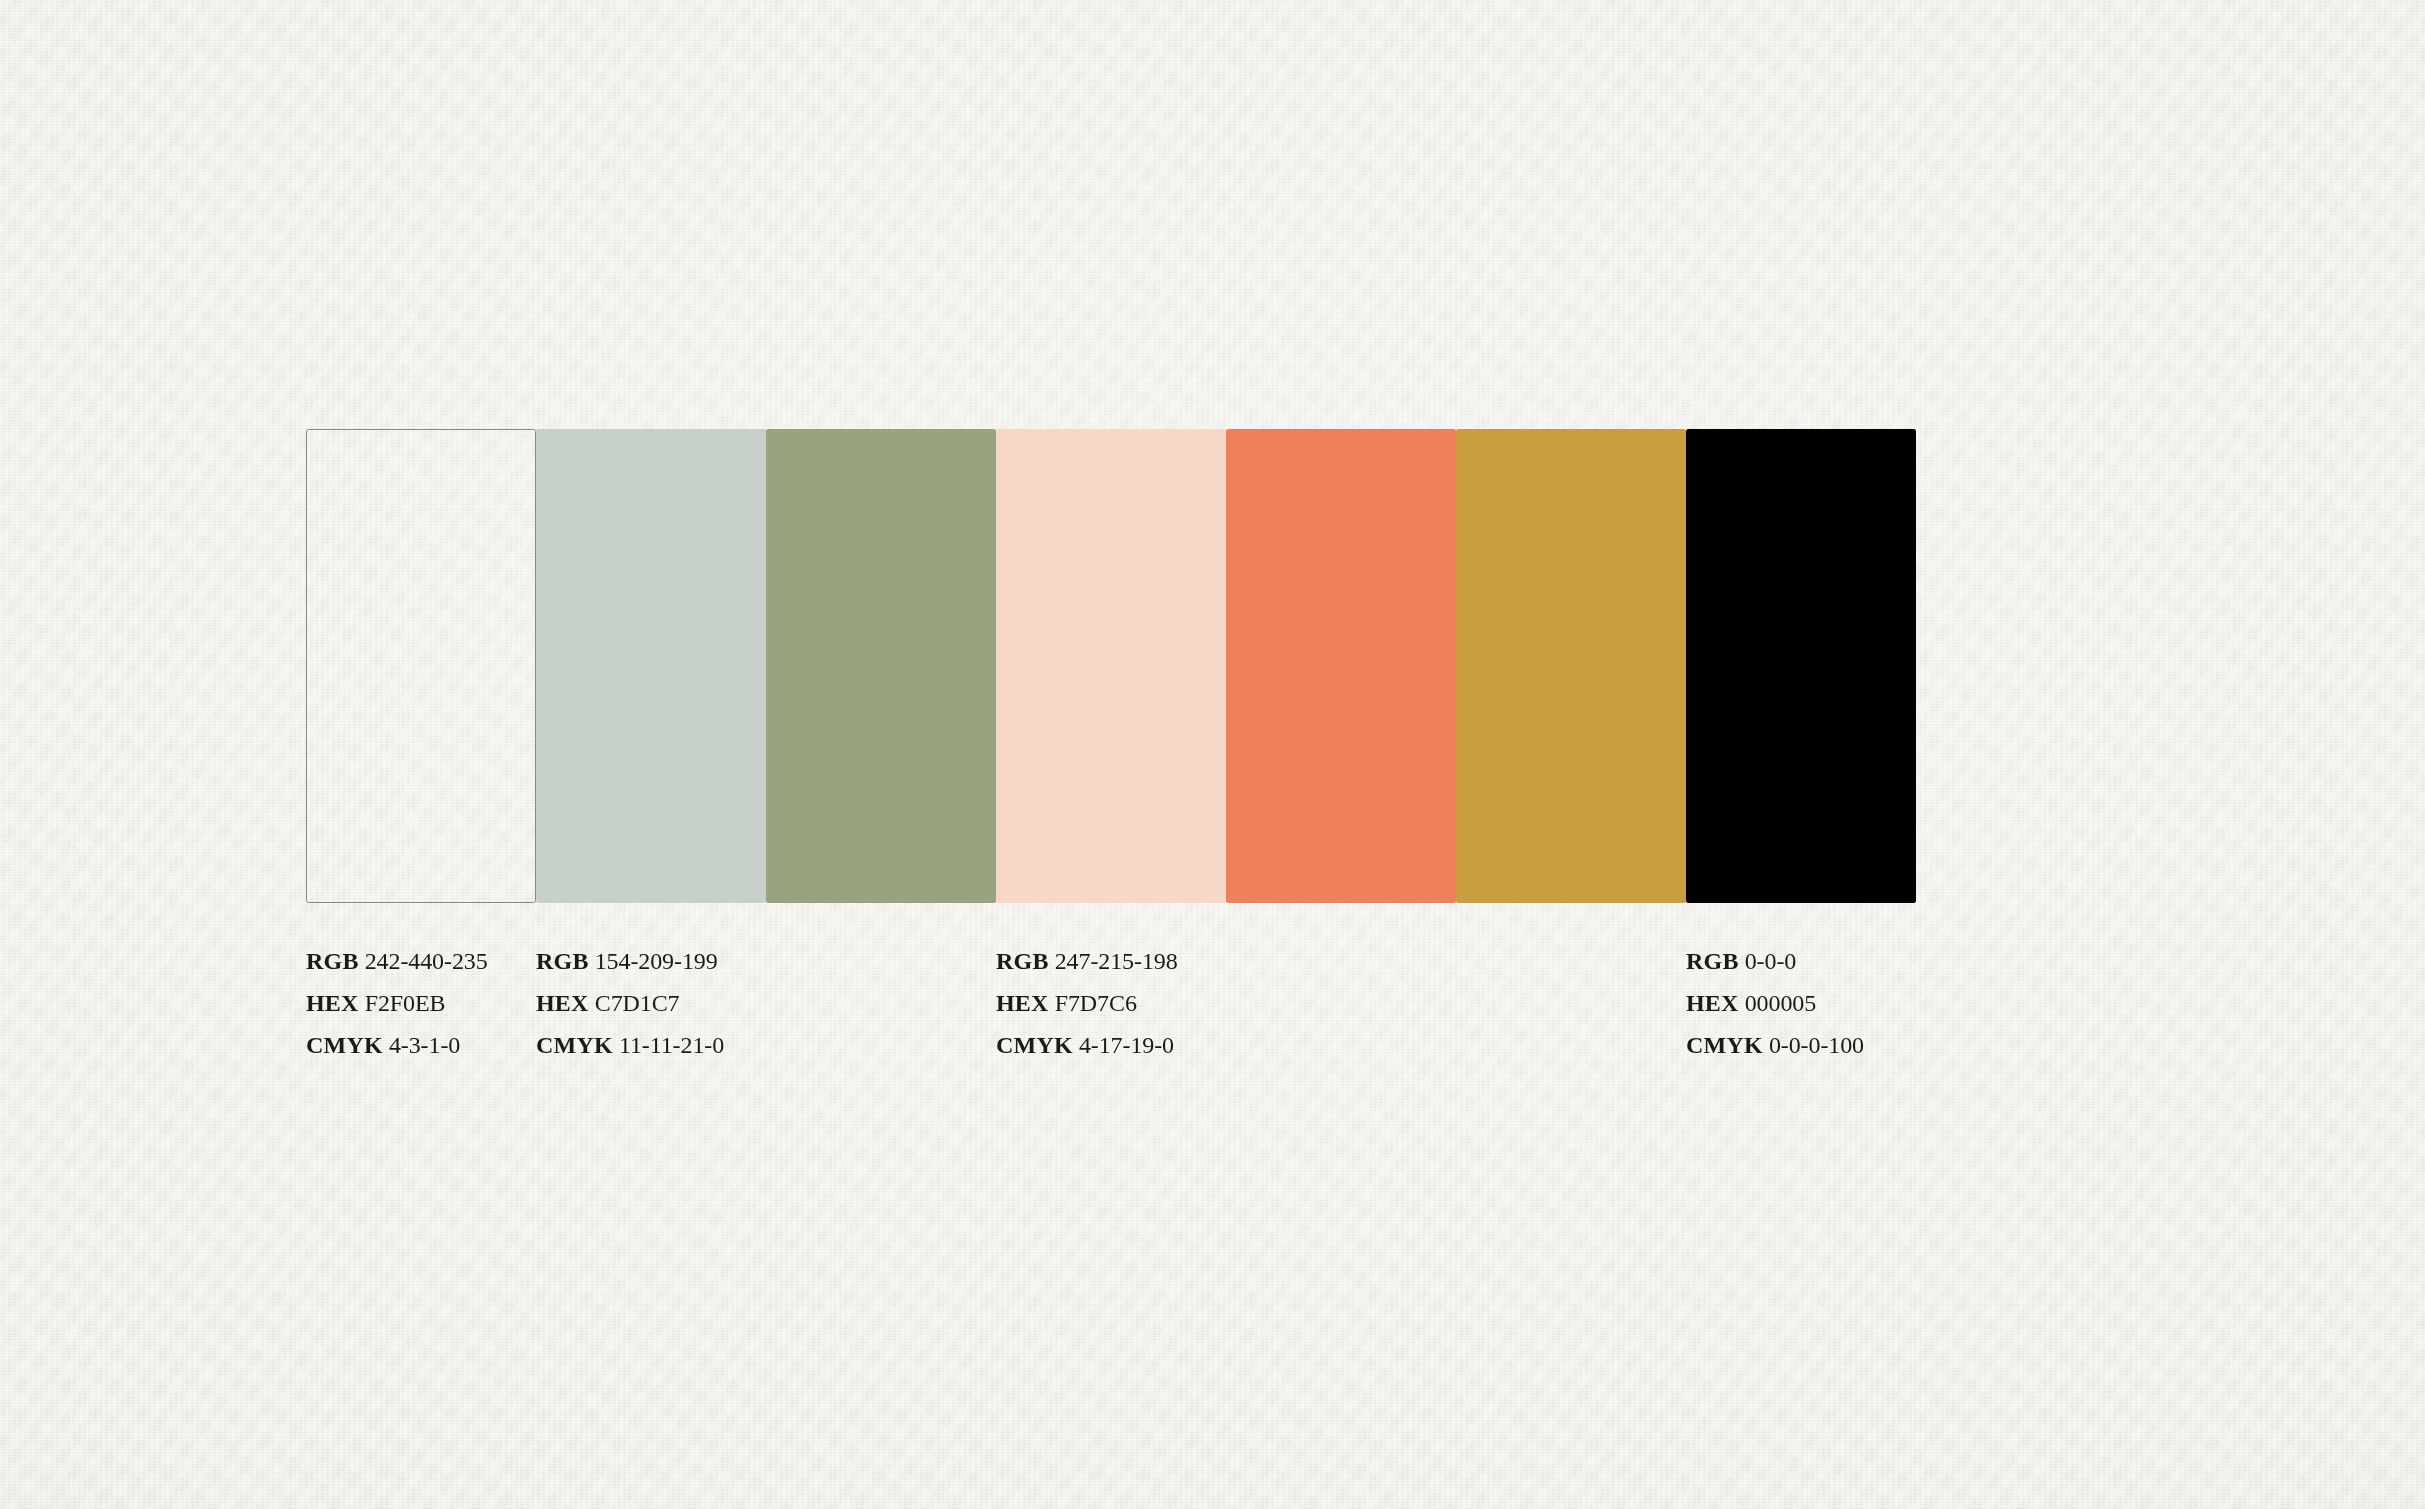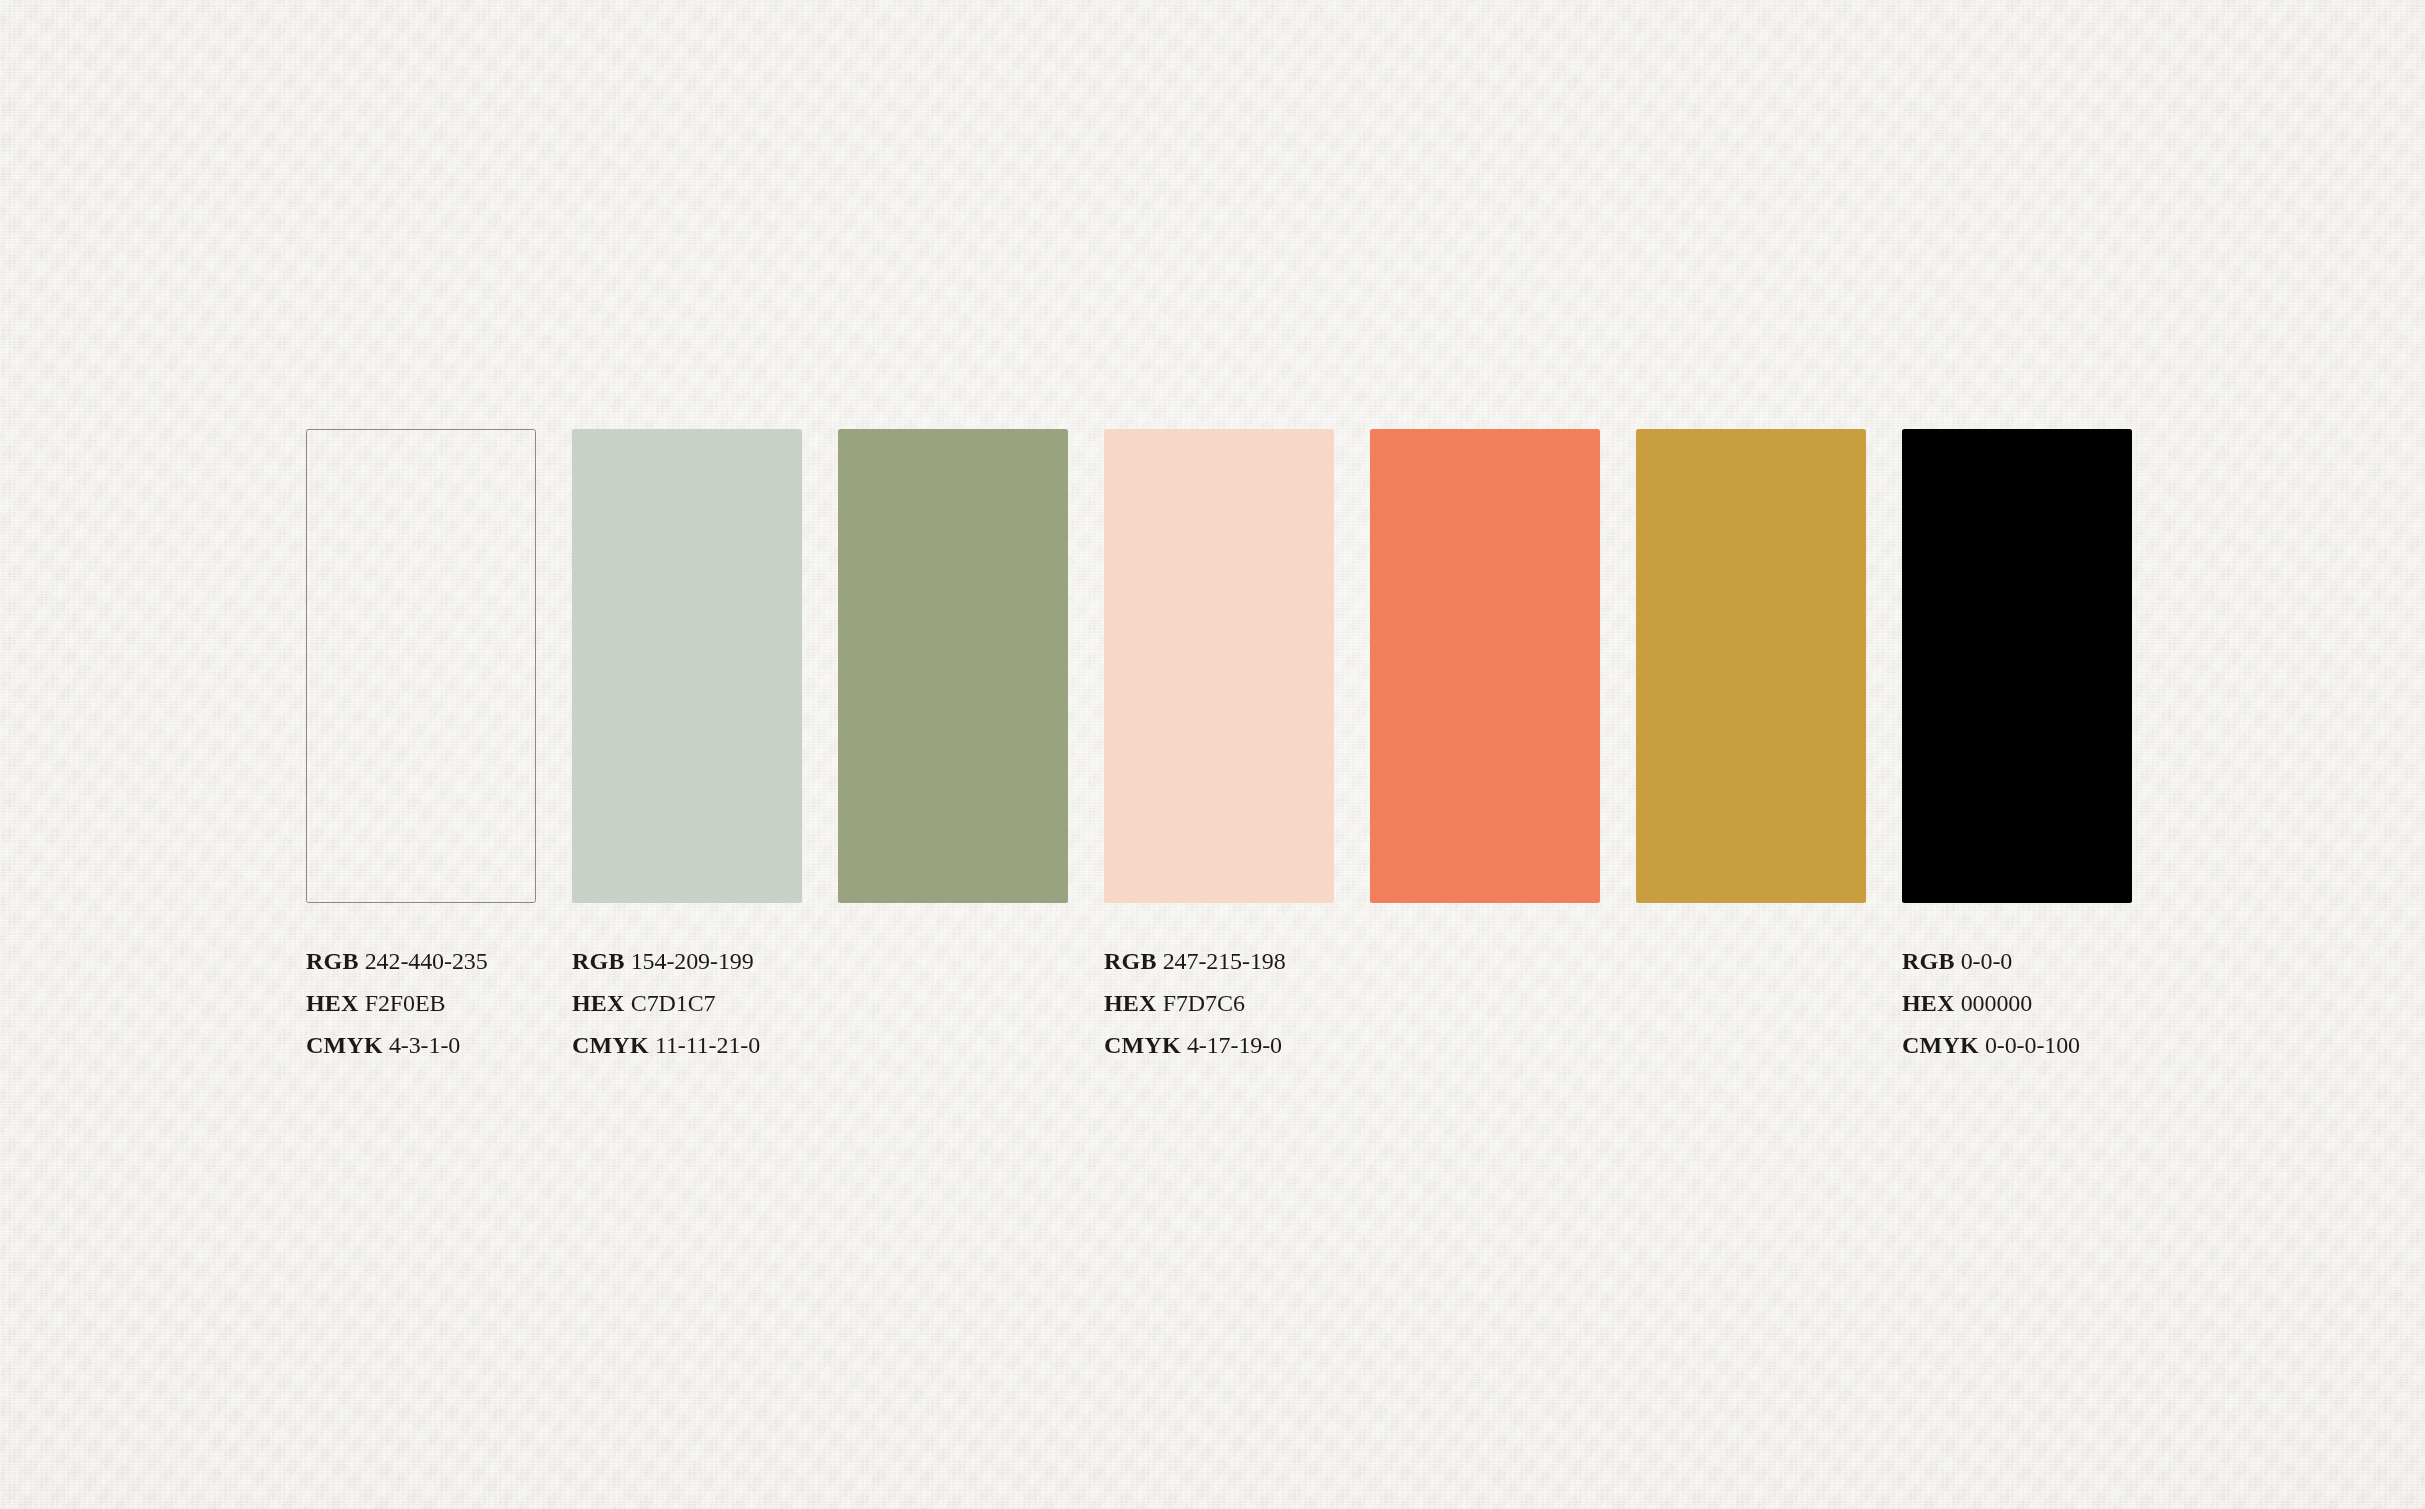--- a/index.html
+++ b/index.html
@@ -74,21 +74,20 @@
         rgba(140,134,126,.13) 100%);
   }
 
   
   #palette {
     position: absolute;
     left: 306px;
     top: 429px;
     width: 1814px;
     display: flex;
-    gap: 36px;
     z-index: 3;
   }
 
   .swatch-col {
     width: 230px;
     display: block;
   }
 
   .swatch-chip {
     width: 230px;
@@ -161,18 +160,18 @@
     <div class="swatch-col">
       <div class="swatch-chip" style="background-color: rgb(242, 127, 92);"></div>
     </div>
     <div class="swatch-col">
       <div class="swatch-chip" style="background-color: rgb(201, 158, 63);"></div>
     </div>
     <div class="swatch-col">
       <div class="swatch-chip" style="background-color: rgb(0, 0, 0);"></div>
       <div class="swatch-labels">
         <div class="label-line"><span class="label-key">RGB</span> <span class="label-val">0-0-0</span></div>
-        <div class="label-line"><span class="label-key">HEX</span> <span class="label-val">000000</span></div>
+        <div class="label-line"><span class="label-key">HEX</span> <span class="label-val">000005</span></div>
         <div class="label-line"><span class="label-key">CMYK</span> <span class="label-val">0-0-0-100</span></div>
       </div>
     </div>
   </div>
 
 
 </body></html>

